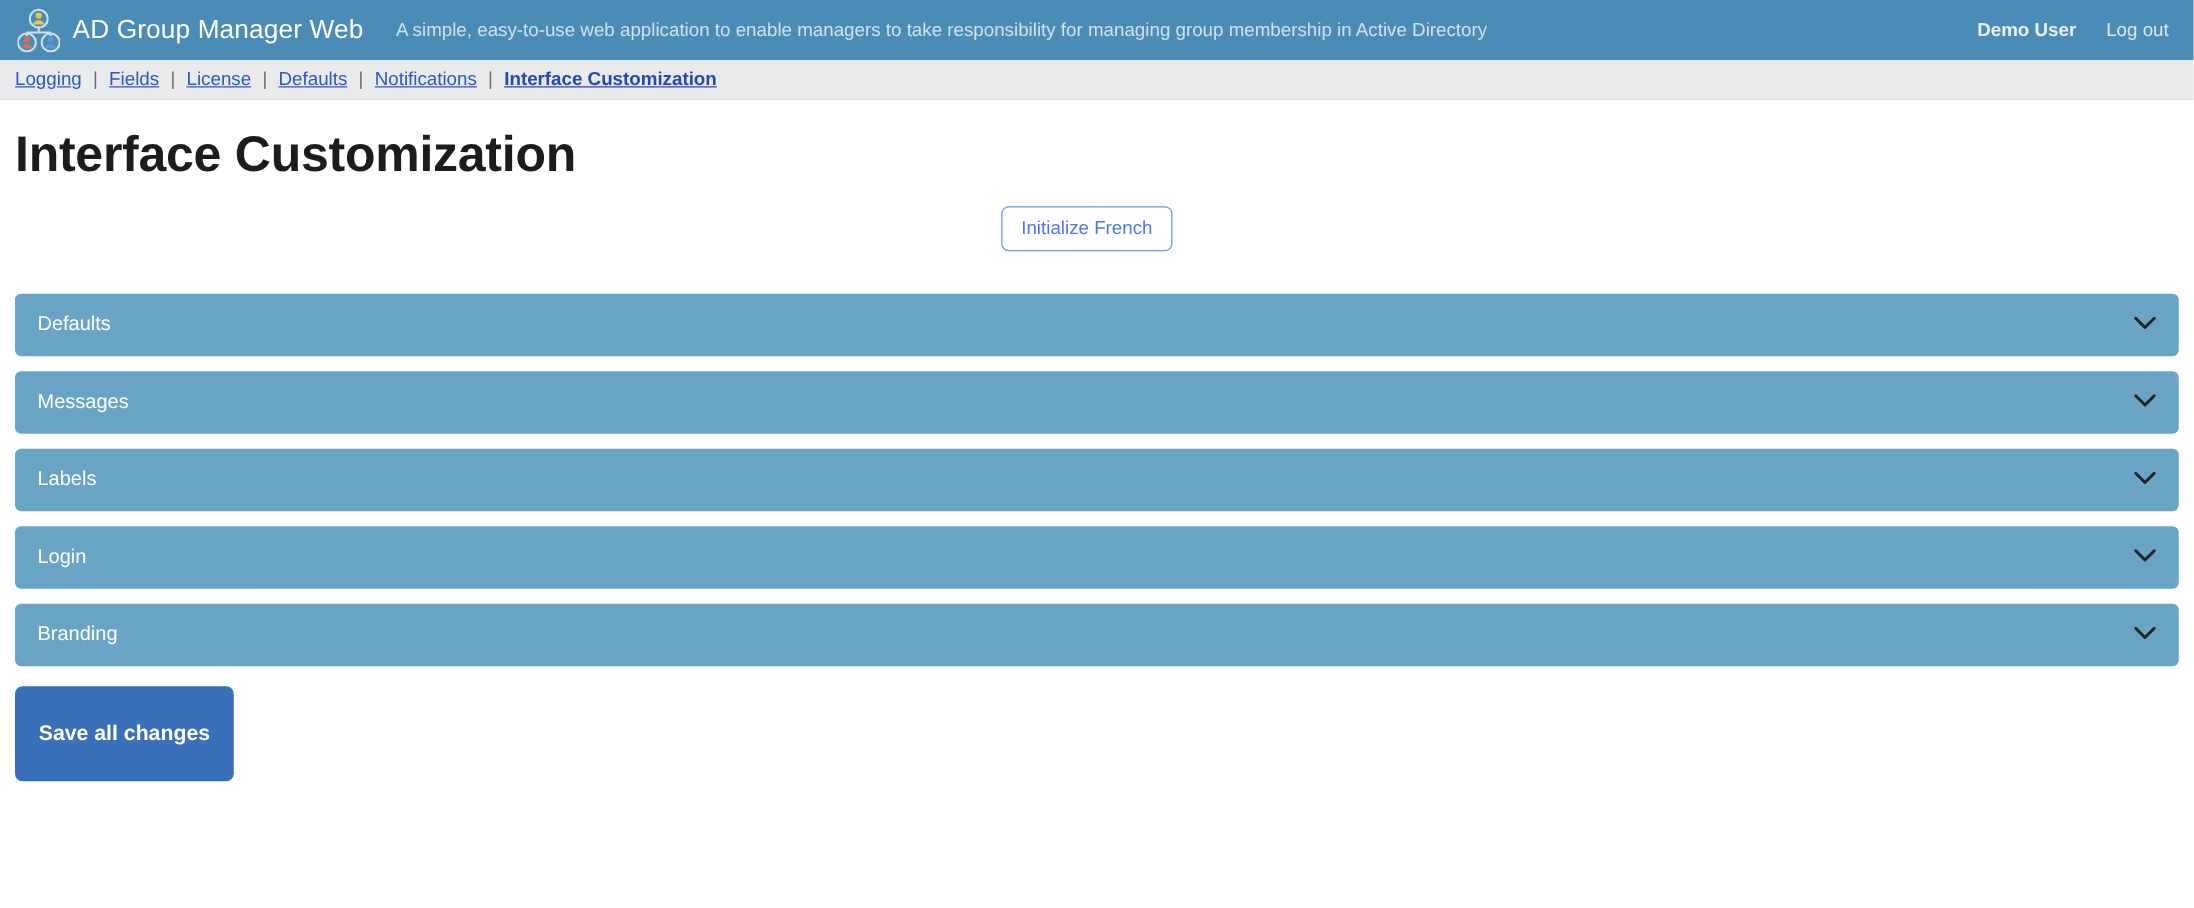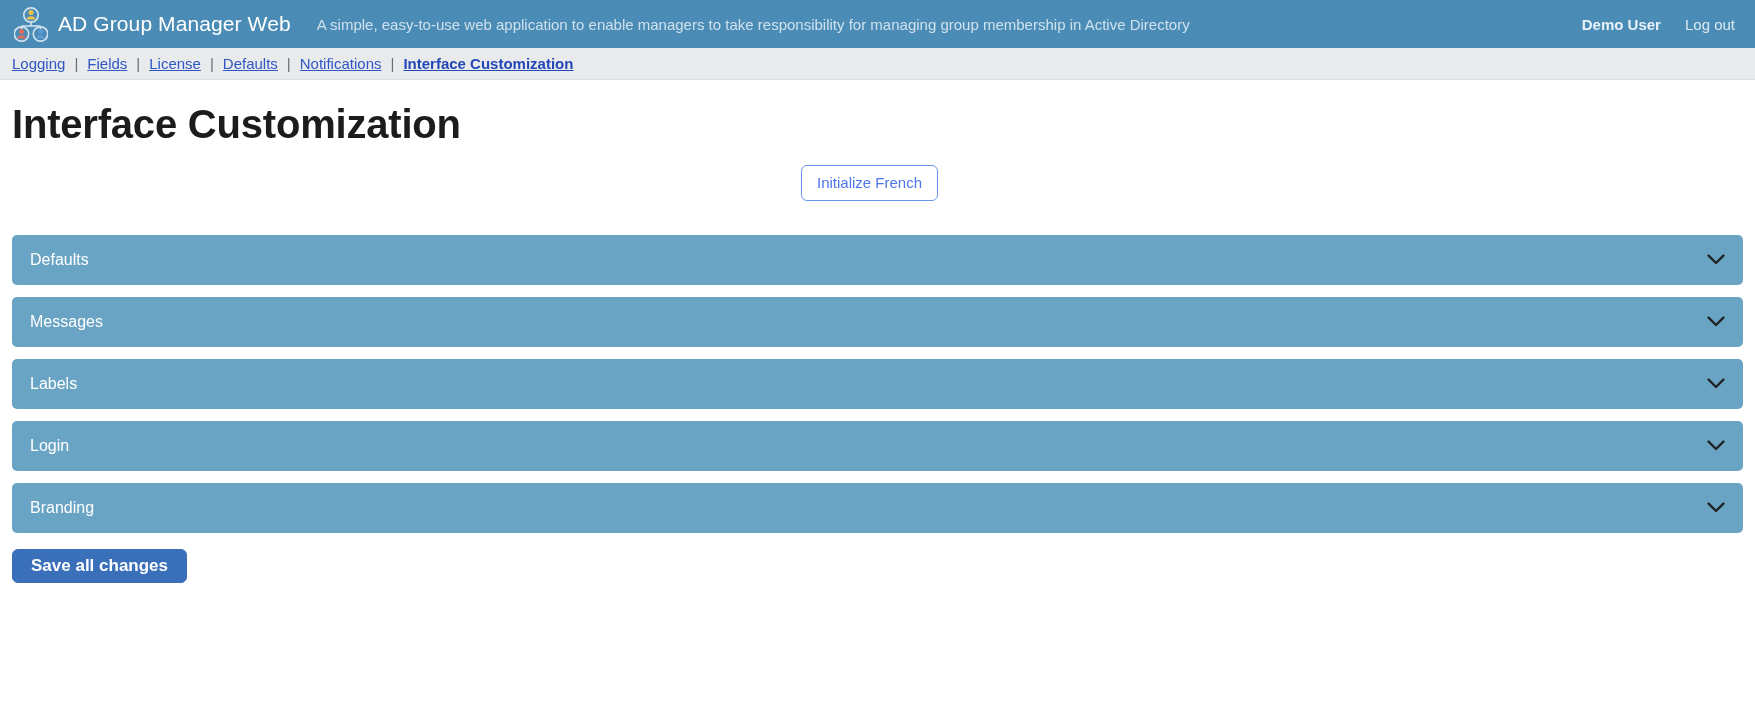--- a/index.html
+++ b/index.html
@@ -176,21 +176,21 @@
   .save-row {
     margin-top: 16px;
   }
   .btn-save {
     background: #3a6fba;
     border: 1px solid #3a6fba;
     color: #ffffff;
     font-weight: bold;
     font-size: 17px;
     border-radius: 6px;
-    padding: 6px 18px;
+    padding: 27px 18px;
     cursor: pointer;
     font-family: "Liberation Sans", sans-serif;
   }
 </style>
 </head>
 <body>
 
 <div class="app-header">
   <div class="brand-group">
     <svg class="brand-logo" viewBox="0 0 34 36">

